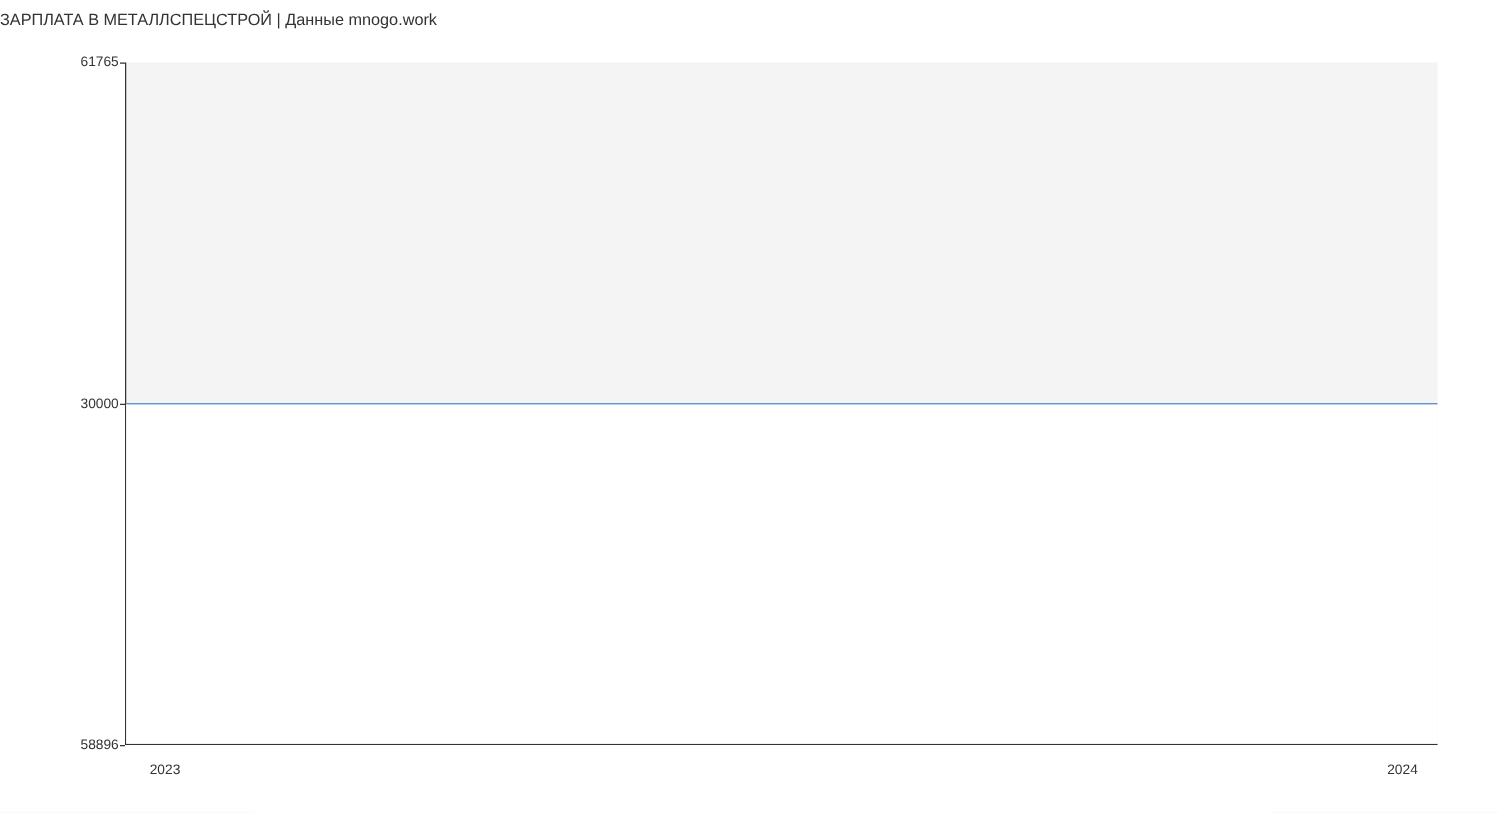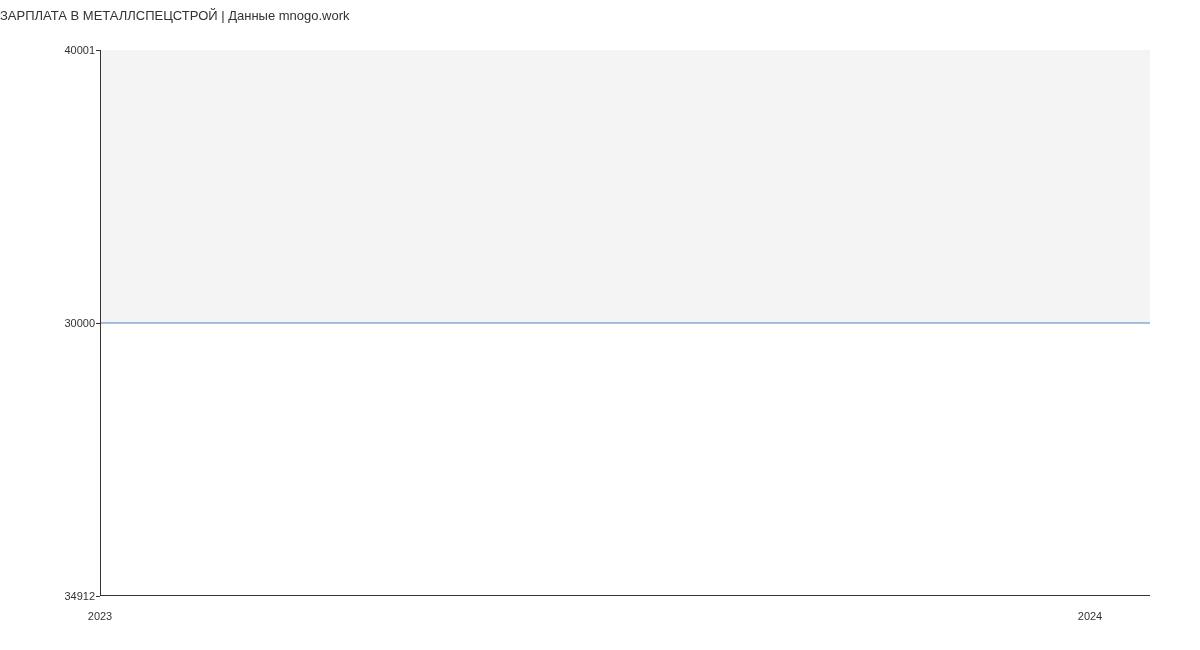--- a/index.html
+++ b/index.html
@@ -63,36 +63,37 @@
       width: 4px;
       height: 1px;
       background: #333;
     }
     .x-tick {
       position: absolute;
       top: 610px;
       font-size: 11px;
       color: #333;
       transform: translateX(-50%);
+      margin-left: 32px;
     }
     .x-tick-left { left: 100px; }
     .x-tick-right { left: 1090px; }
   </style>
 </head>
 <body>
 
 <div class="title">ЗАРПЛАТА В  МЕТАЛЛСПЕЦСТРОЙ | Данные mnogo.work</div>
 
 <div class="plot-area">
   <div class="plot-lower-half"></div>
   <div class="line"></div>
 </div>
 
-<div class="y-tick y-tick-top">40001</div>
+<div class="y-tick y-tick-top">61765</div>
 <div class="y-tick y-tick-mid">30000</div>
-<div class="y-tick y-tick-bot">34912</div>
+<div class="y-tick y-tick-bot">58896</div>
 
 <div class="y-tick-mark" style="top:50px"></div>
 <div class="y-tick-mark" style="top:323px"></div>
 <div class="y-tick-mark" style="top:596px"></div>
 
 <div class="x-tick x-tick-left">2023</div>
 <div class="x-tick x-tick-right">2024</div>
 
 </body></html>

